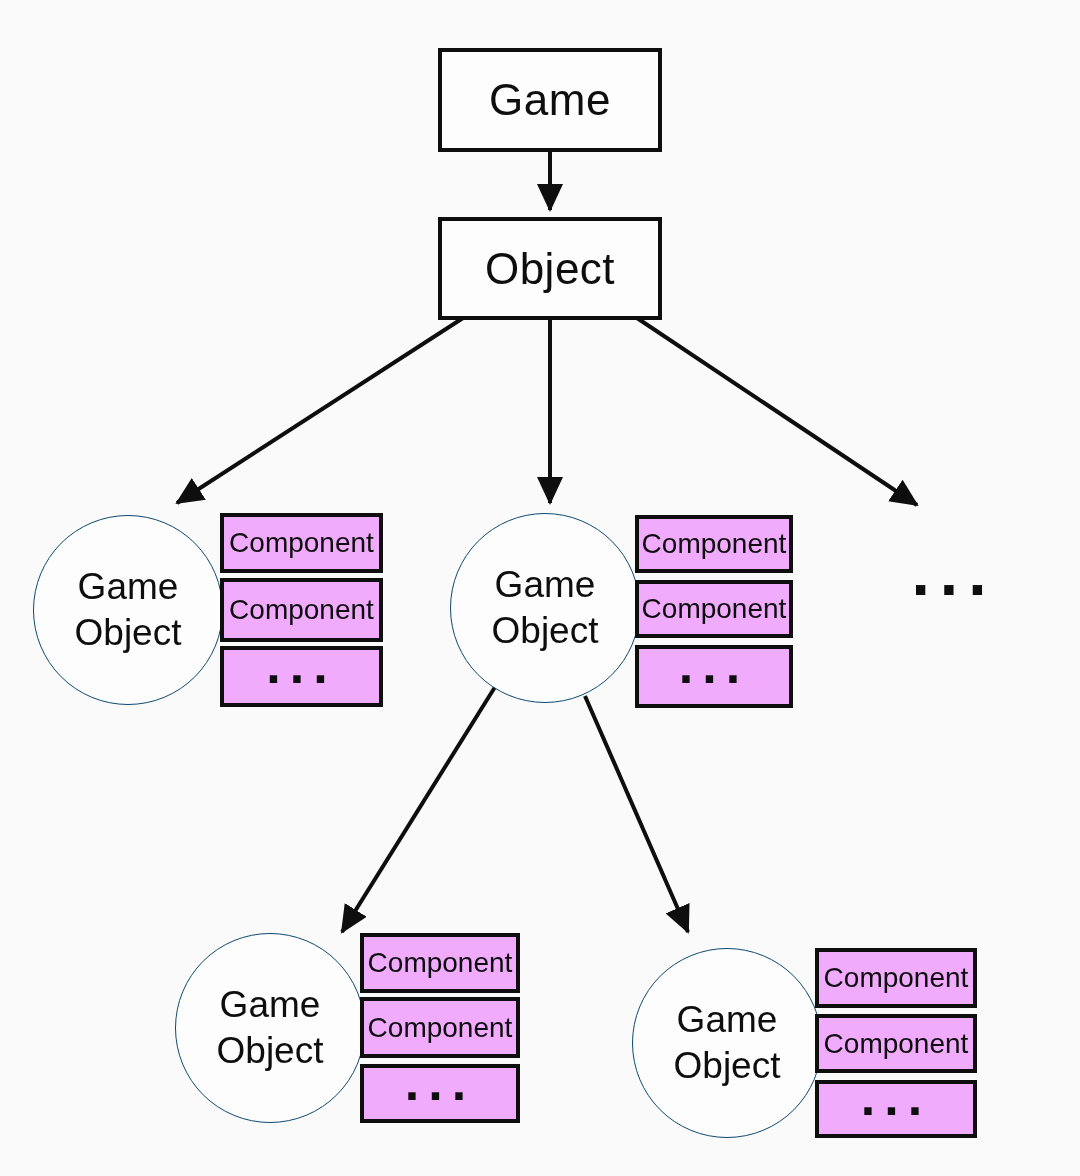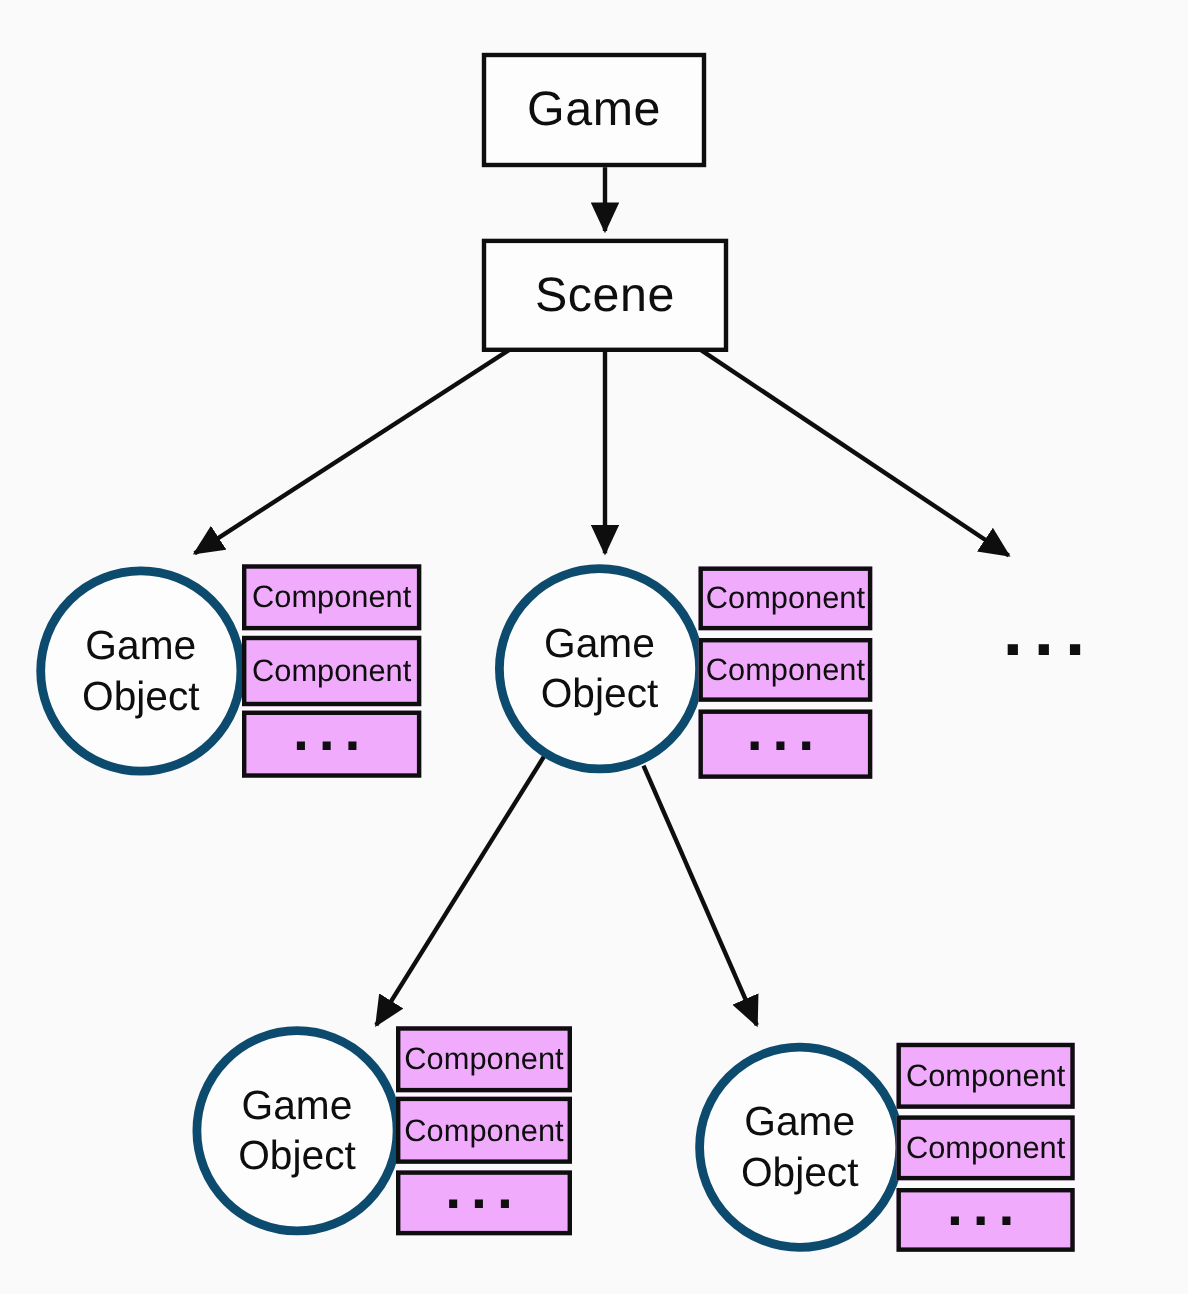--- a/index.html
+++ b/index.html
@@ -33,21 +33,21 @@
     justify-content: center;
     font-size: 44px;
     letter-spacing: 0.5px;
     z-index: 2;
   }
   .go-circle {
     position: absolute;
     box-sizing: border-box;
     width: 190px;
     height: 190px;
-    border: 8px solid #0c4a6e;
+    border: 1px solid #0c4a6e;
     border-radius: 50%;
     background: #fdfdfd;
     display: flex;
     align-items: center;
     justify-content: center;
     text-align: center;
     font-size: 37px;
     line-height: 1.25;
     z-index: 2;
   }
@@ -99,26 +99,26 @@
     </marker>
   </defs>
   <line x1="550" y1="150" x2="550" y2="210" stroke="#0e0e0e" stroke-width="4" marker-end="url(#arrowhead)"></line>
   <line x1="463" y1="318" x2="177" y2="503" stroke="#0e0e0e" stroke-width="4" marker-end="url(#arrowhead)"></line>
   <line x1="550" y1="318" x2="550" y2="503" stroke="#0e0e0e" stroke-width="4" marker-end="url(#arrowhead)"></line>
   <line x1="637" y1="318" x2="917" y2="505" stroke="#0e0e0e" stroke-width="4" marker-end="url(#arrowhead)"></line>
   <line x1="495" y1="687" x2="342" y2="932" stroke="#0e0e0e" stroke-width="4" marker-end="url(#arrowhead)"></line>
   <line x1="585" y1="696" x2="688" y2="932" stroke="#0e0e0e" stroke-width="4" marker-end="url(#arrowhead)"></line>
 </svg>
 
-<div class="node-box" style="left:438px; top:48px; width:204px; height:104px;">
+<div class="node-box" style="left:438px; top:48px; width:224px; height:104px;">
   <span>Game</span>
 </div>
 
 <div class="node-box" style="left:438px; top:217px; width:224px; height:103px;">
-  <span>Scene</span>
+  <span>Object</span>
 </div>
 
 <div class="go-circle" style="left:33px; top:515px;">
   <span class="go-label">Game Object</span>
 </div>
 <div class="comp-box" style="left:220px; top:513px; width:163px; height:60px;">
   <span>Component</span>
 </div>
 <div class="comp-box" style="left:220px; top:578px; width:163px; height:64px;">
   <span>Component</span>

